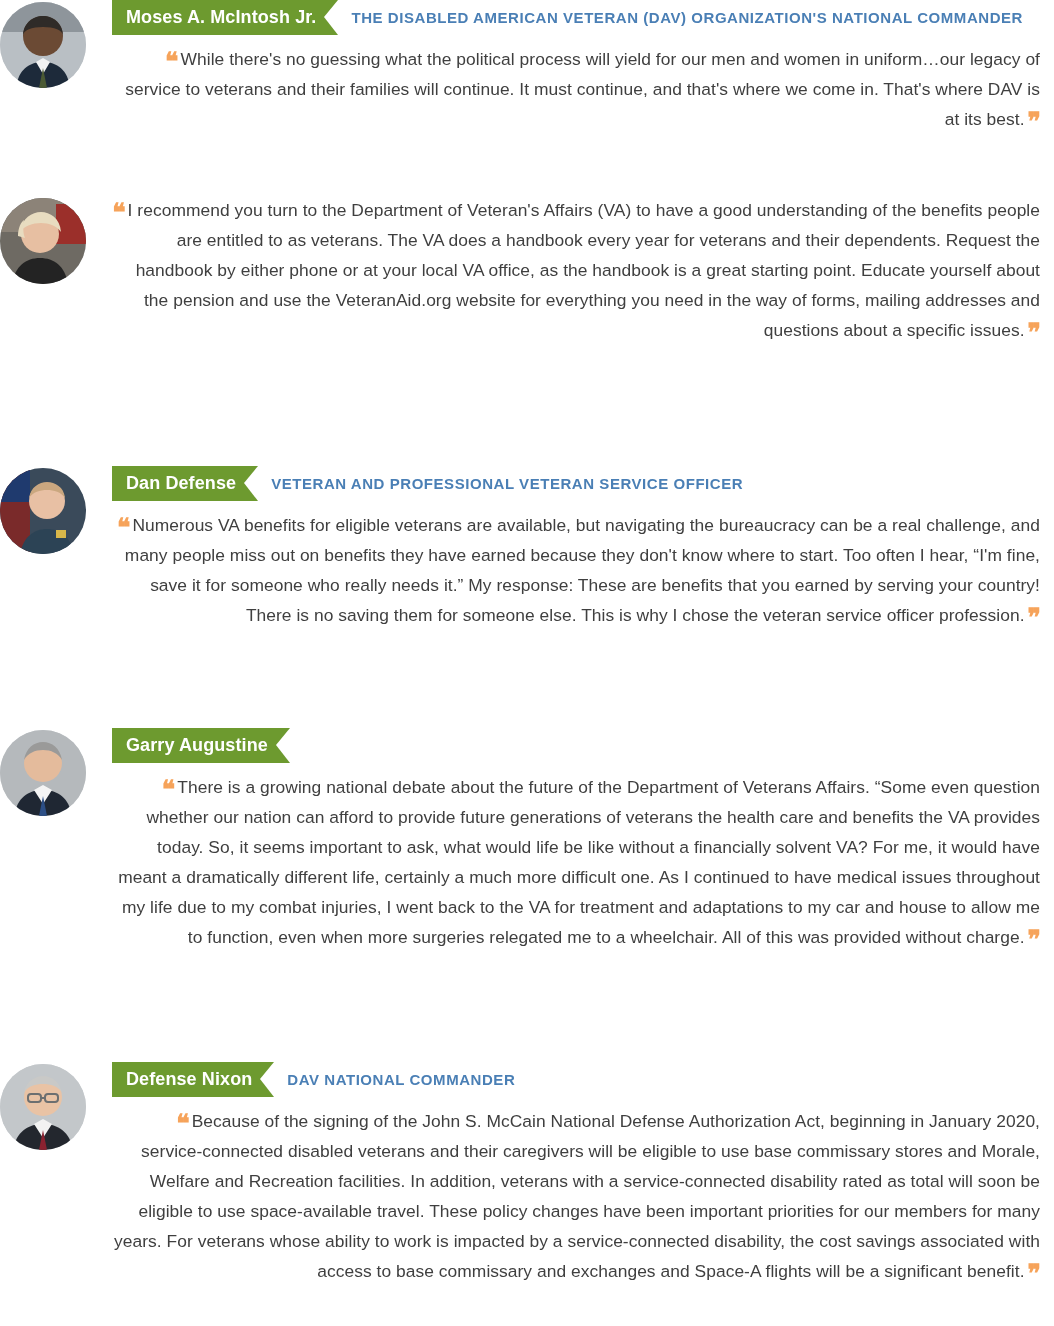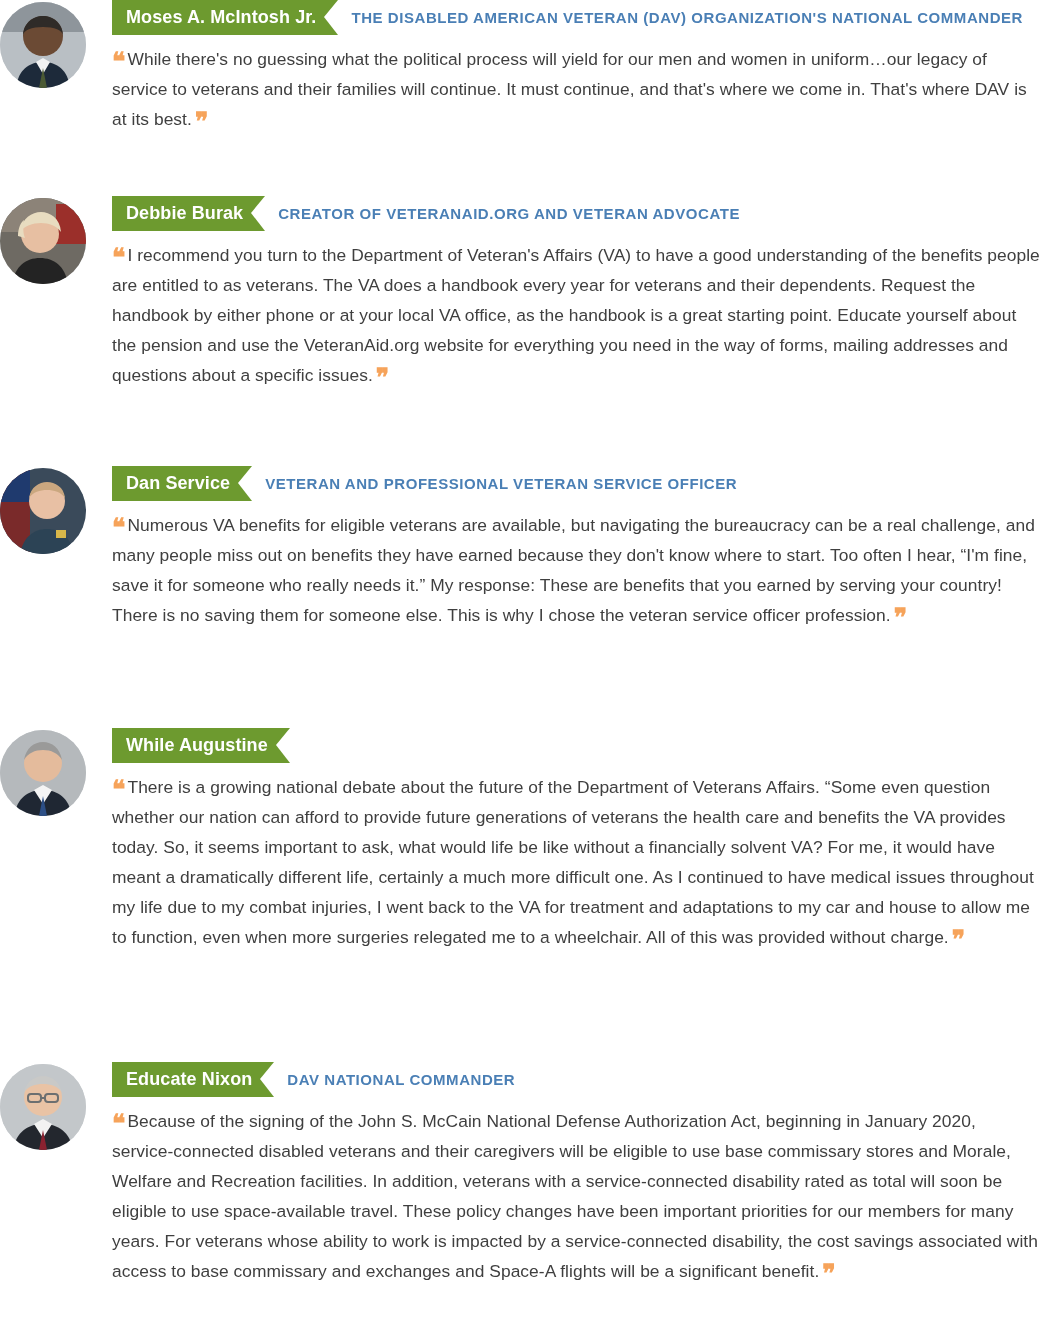--- a/index.html
+++ b/index.html
@@ -12,20 +12,21 @@
     height: 1326px;
     font-family: "Liberation Sans", sans-serif;
     color: #3c3c3c;
     overflow: hidden;
   }
   .page {
     position: relative;
     width: 1054px;
     height: 1326px;
     box-sizing: border-box;
+    text-align: right;
   }
   .quote-block {
     position: relative;
     display: flex;
     align-items: flex-start;
     padding: 0 8px 0 0;
   }
   .avatar-col {
     width: 96px;
     flex: 0 0 96px;
@@ -142,45 +143,41 @@
           <rect x="0" y="0" width="86" height="34" fill="#8c8378"></rect>
           <rect x="56" y="6" width="30" height="40" fill="#9b2f2a"></rect>
           <circle cx="40" cy="36" r="19" fill="#e7bfa2"></circle>
           <path d="M20 34c2-14 12-20 21-20s19 6 20 20c-4-6-12-9-20-9s-17 3-21 9z" fill="#e8dcc0"></path>
           <path d="M18 38c0-8 3-14 6-16-1 8-1 13 1 18z" fill="#e8dcc0"></path>
           <path d="M12 86c3-18 14-26 28-26s25 8 28 26z" fill="#232323"></path>
         </svg>
       </div>
     </div>
     <div class="body-col">
-      <div class="name-row">
-        <div class="name-tag">Debbie Burak</div>
-        <div class="role">Creator of VeteranAid.org and Veteran Advocate</div>
-      </div>
       <div class="quote-text"><span class="qmark open">❝</span><span>I recommend you turn to the Department of Veteran's Affairs (VA) to have a good understanding of the benefits people are entitled to as veterans. The VA does a handbook every year for veterans and their dependents. Request the handbook by either phone or at your local VA office, as the handbook is a great starting point. Educate yourself about the pension and use the VeteranAid.org website for everything you need in the way of forms, mailing addresses and questions about a specific issues.</span><span class="qmark close">❞</span></div>
     </div>
   </div>
 
   <div class="quote-block b3">
     <div class="avatar-col">
       <div class="avatar">
         <svg width="86" height="86" viewBox="0 0 86 86" aria-hidden="true">
           <rect width="86" height="86" fill="#3a4a5a"></rect>
           <rect x="0" y="0" width="30" height="86" fill="#7a2a2a"></rect>
           <rect x="0" y="0" width="30" height="34" fill="#1f3a6e"></rect>
           <circle cx="47" cy="33" r="18" fill="#e8c0a4"></circle>
           <path d="M29 30c2-11 10-16 18-16s17 5 18 16c-4-6-11-8-18-8s-14 2-18 8z" fill="#caa77f"></path>
           <path d="M20 86c3-17 14-25 27-25s24 8 27 25z" fill="#2c4355"></path>
           <rect x="56" y="62" width="10" height="8" fill="#d8b74a"></rect>
         </svg>
       </div>
     </div>
     <div class="body-col">
       <div class="name-row">
-        <div class="name-tag">Dan Service</div>
+        <div class="name-tag">Dan Defense</div>
         <div class="role">Veteran and Professional Veteran Service Officer</div>
       </div>
       <div class="quote-text"><span class="qmark open">❝</span><span>Numerous VA benefits for eligible veterans are available, but navigating the bureaucracy can be a real challenge, and many people miss out on benefits they have earned because they don't know where to start. Too often I hear, “I'm fine, save it for someone who really needs it.” My response: These are benefits that you earned by serving your country! There is no saving them for someone else. This is why I chose the veteran service officer profession.</span><span class="qmark close">❞</span></div>
     </div>
   </div>
 
   <div class="quote-block b4">
     <div class="avatar-col">
       <div class="avatar">
         <svg width="86" height="86" viewBox="0 0 86 86" aria-hidden="true">
@@ -188,21 +185,21 @@
           <circle cx="43" cy="33" r="19" fill="#e4bb9c"></circle>
           <path d="M24 30c2-12 10-18 19-18s17 6 19 18c-4-7-11-10-19-10s-15 3-19 10z" fill="#9a9a99"></path>
           <path d="M14 86c3-18 14-26 29-26s26 8 29 26z" fill="#1f2733"></path>
           <path d="M34 60l9 14 9-14-9-5z" fill="#f4f4f4"></path>
           <path d="M43 66l-4 20h8z" fill="#2d4f86"></path>
         </svg>
       </div>
     </div>
     <div class="body-col">
       <div class="name-row">
-        <div class="name-tag">While Augustine</div>
+        <div class="name-tag">Garry Augustine</div>
       </div>
       <div class="quote-text"><span class="qmark open">❝</span><span>There is a growing national debate about the future of the Department of Veterans Affairs. “Some even question whether our nation can afford to provide future generations of veterans the health care and benefits the VA provides today. So, it seems important to ask, what would life be like without a financially solvent VA? For me, it would have meant a dramatically different life, certainly a much more difficult one. As I continued to have medical issues throughout my life due to my combat injuries, I went back to the VA for treatment and adaptations to my car and house to allow me to function, even when more surgeries relegated me to a wheelchair. All of this was provided without charge.</span><span class="qmark close">❞</span></div>
     </div>
   </div>
 
   <div class="quote-block b5">
     <div class="avatar-col">
       <div class="avatar">
         <svg width="86" height="86" viewBox="0 0 86 86" aria-hidden="true">
           <rect width="86" height="86" fill="#c3c7ca"></rect>
@@ -212,20 +209,20 @@
           <rect x="45" y="30" width="13" height="8" rx="3" fill="none" stroke="#6c6f70" stroke-width="2"></rect>
           <path d="M41 34h4" stroke="#6c6f70" stroke-width="2"></path>
           <path d="M13 86c3-18 15-26 30-26s27 8 30 26z" fill="#23272e"></path>
           <path d="M34 60l9 14 9-14-9-5z" fill="#f2f2f2"></path>
           <path d="M43 66l-4 20h8z" fill="#8a2230"></path>
         </svg>
       </div>
     </div>
     <div class="body-col">
       <div class="name-row">
-        <div class="name-tag">Educate Nixon</div>
+        <div class="name-tag">Defense Nixon</div>
         <div class="role">DAV National Commander</div>
       </div>
       <div class="quote-text"><span class="qmark open">❝</span><span>Because of the signing of the John S. McCain National Defense Authorization Act, beginning in January 2020, service-connected disabled veterans and their caregivers will be eligible to use base commissary stores and Morale, Welfare and Recreation facilities. In addition, veterans with a service-connected disability rated as total will soon be eligible to use space-available travel. These policy changes have been important priorities for our members for many years. For veterans whose ability to work is impacted by a service-connected disability, the cost savings associated with access to base commissary and exchanges and Space-A flights will be a significant benefit.</span><span class="qmark close">❞</span></div>
     </div>
   </div>
 
 </div>
 
 </body></html>

